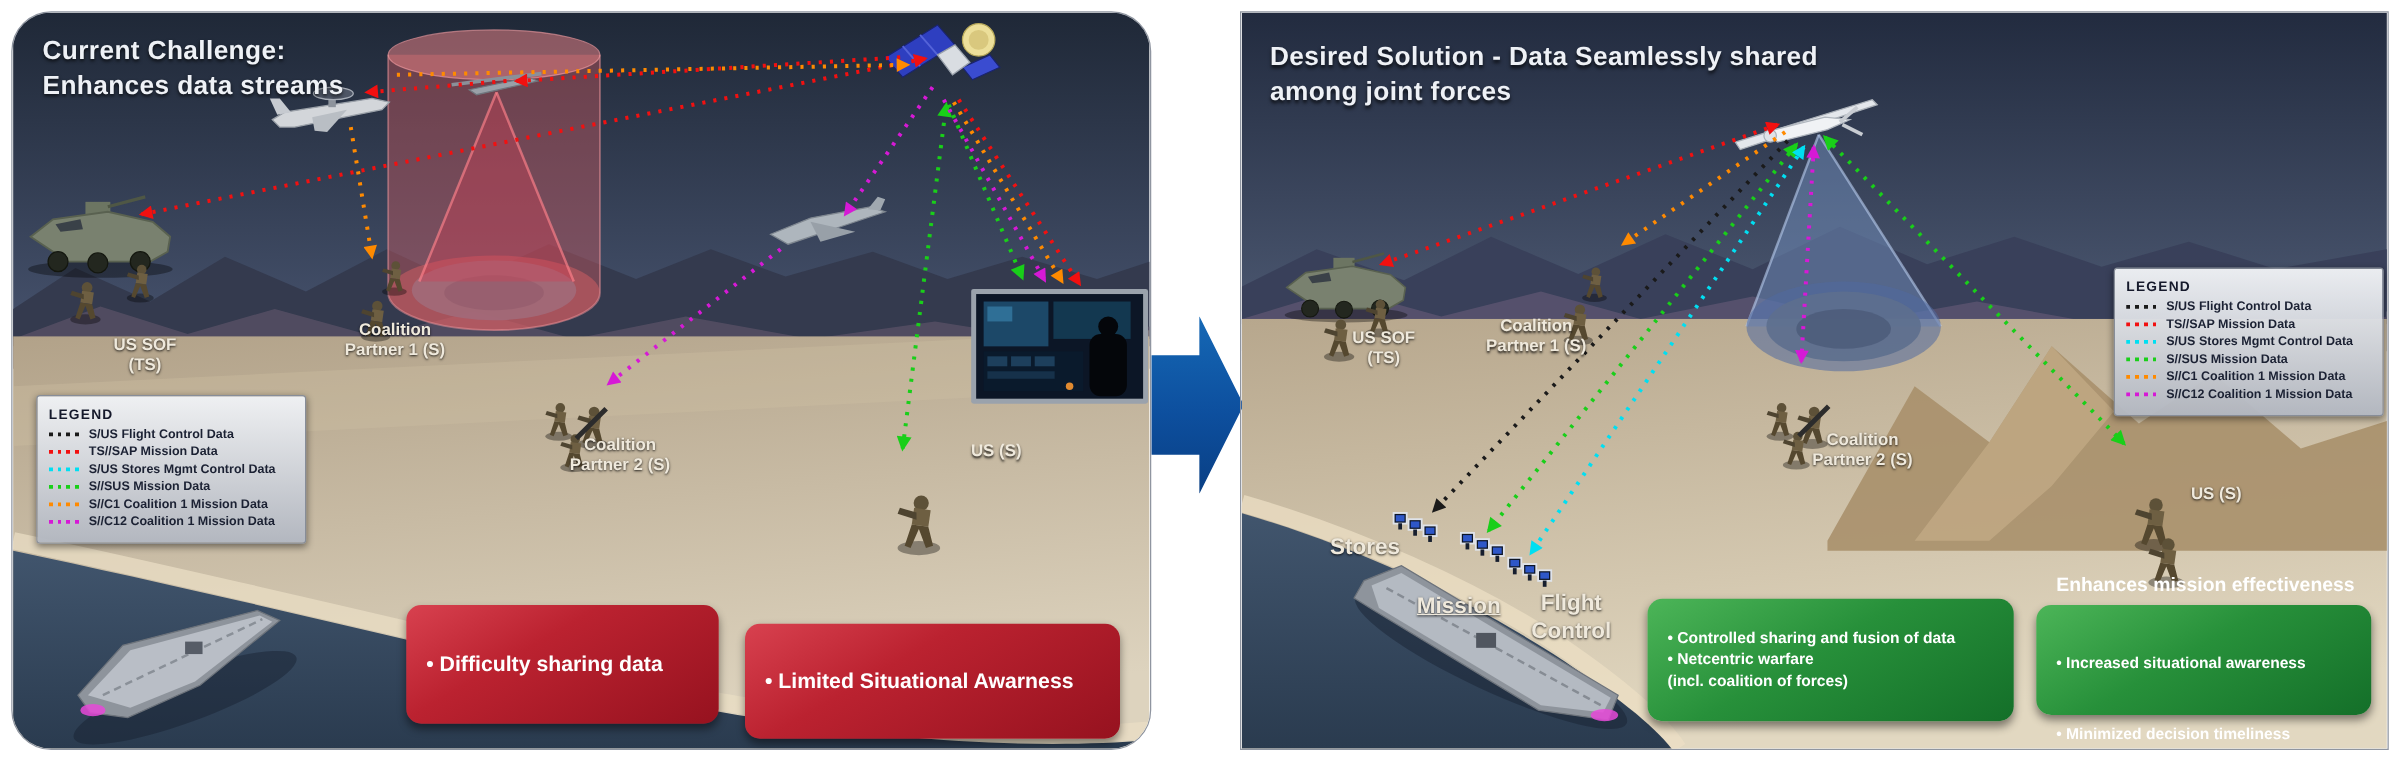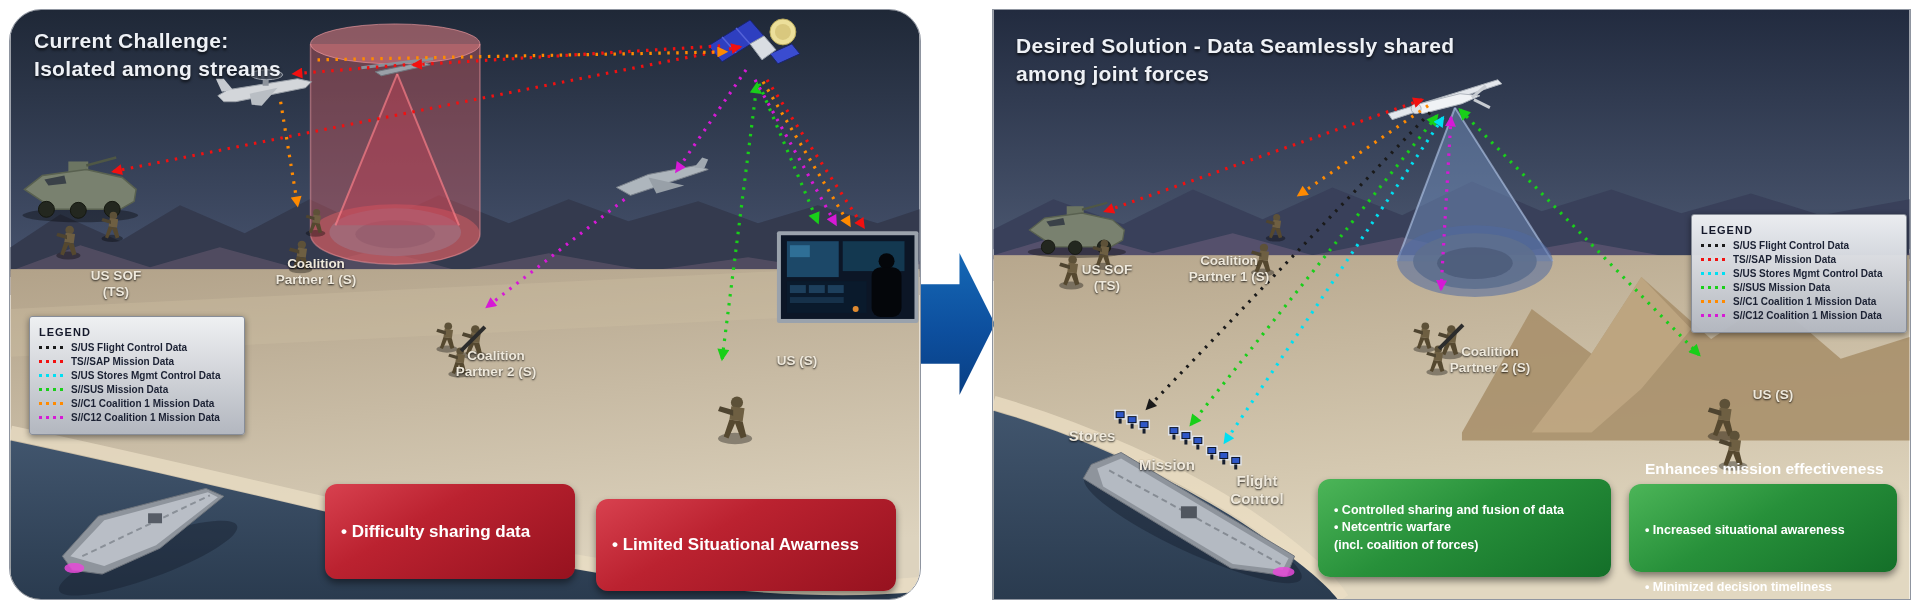--- a/index.html
+++ b/index.html
@@ -6,21 +6,21 @@
   .canvas{position:relative;width:1920px;height:609px;background:#fff;overflow:hidden;
           font-family:"Liberation Sans",sans-serif;}
   .panel{position:absolute;top:9px;height:591px;overflow:hidden;border:1px solid #8f95a0;box-sizing:border-box;}
   .panel-left{left:9px;width:912px;border-radius:32px;}
   .panel-right{left:992px;width:919px;}
   .scene{position:absolute;left:0;top:0;width:100%;height:100%;}
   .panel-title{position:absolute;color:#eef1f6;font-weight:bold;font-size:21px;line-height:1.32;
                text-shadow:0 2px 3px rgba(0,0,0,.75);letter-spacing:.3px;}
   .unit-label{position:absolute;transform:translateX(-50%);text-align:center;color:#efe9dc;
               font-weight:bold;font-size:13.5px;line-height:1.22;text-shadow:0 1px 2px rgba(0,0,0,.85);white-space:nowrap;}
-  .station-label{font-size:15px;}
+  .station-label{font-size:18px;}
   .legend{position:absolute;width:216px;padding:9px 9px 8px 9px;border-radius:3px;
           background:linear-gradient(180deg,rgba(240,242,245,.97),rgba(178,183,193,.95));
           border:1px solid #878d98;box-shadow:0 2px 6px rgba(0,0,0,.45);box-sizing:border-box;}
   .legend-title{font-size:11px;font-weight:bold;color:#15192b;letter-spacing:1px;margin-bottom:4px;}
   .legend-row{display:flex;align-items:center;gap:6px;margin:3px 0;}
   .legend-swatch{width:26px;height:3px;flex:none;}
   .legend-label{font-size:10px;font-weight:bold;color:#1b2133;white-space:nowrap;text-align:right;}
   .callout{position:absolute;border-radius:12px;color:#fff;display:flex;flex-direction:column;
            justify-content:center;padding:8px 16px;box-sizing:border-box;
            box-shadow:0 4px 7px rgba(0,0,0,.45);}
@@ -234,21 +234,21 @@
         <line class="dash s-green" x1="714" y1="350" x2="749" y2="74" marker-start="url(#ah-green-s)" marker-end="url(#ah-green)"></line>
         <line class="dash s-green" x1="751" y1="74" x2="810" y2="213" marker-end="url(#ah-green)"></line>
         <line class="dash s-magenta" x1="747" y1="70" x2="828" y2="215" marker-end="url(#ah-magenta)"></line>
         <line class="dash s-orange" x1="755" y1="72" x2="842" y2="216" marker-end="url(#ah-orange)"></line>
         <line class="dash s-red" x1="759" y1="70" x2="856" y2="218" marker-end="url(#ah-red)"></line>
       </g>
     </svg>
 
     <div class="panel-title" style="left:24px;top:17px;">
       <div>Current Challenge:</div>
-      <div>Isolated among streams</div>
+      <div>Enhances data streams</div>
     </div>
 
     <div class="unit-label" style="left:106px;top:258px;">
       <div>US SOF</div>
       <div>(TS)</div>
     </div>
     <div class="unit-label" style="left:306px;top:246px;">
       <div>Coalition</div>
       <div>Partner 1 (S)</div>
     </div>
@@ -401,21 +401,21 @@
       <div>Coalition</div>
       <div>Partner 2 (S)</div>
     </div>
     <div class="unit-label" style="left:780px;top:377px;">
       <div>US (S)</div>
     </div>
 
     <div class="unit-label station-label" style="left:99px;top:417px;">
       <div>Stores</div>
     </div>
-    <div class="unit-label station-label" style="left:174px;top:446px;">
+    <div class="unit-label station-label" style="left:174px;top:464px;text-decoration:underline;">
       <div>Mission</div>
     </div>
     <div class="unit-label station-label" style="left:264px;top:462px;">
       <div>Flight</div>
       <div>Control</div>
     </div>
 
     <div class="legend" style="left:698px;top:204px;">
       <div class="legend-title">LEGEND</div>
       <div class="legend-row">

